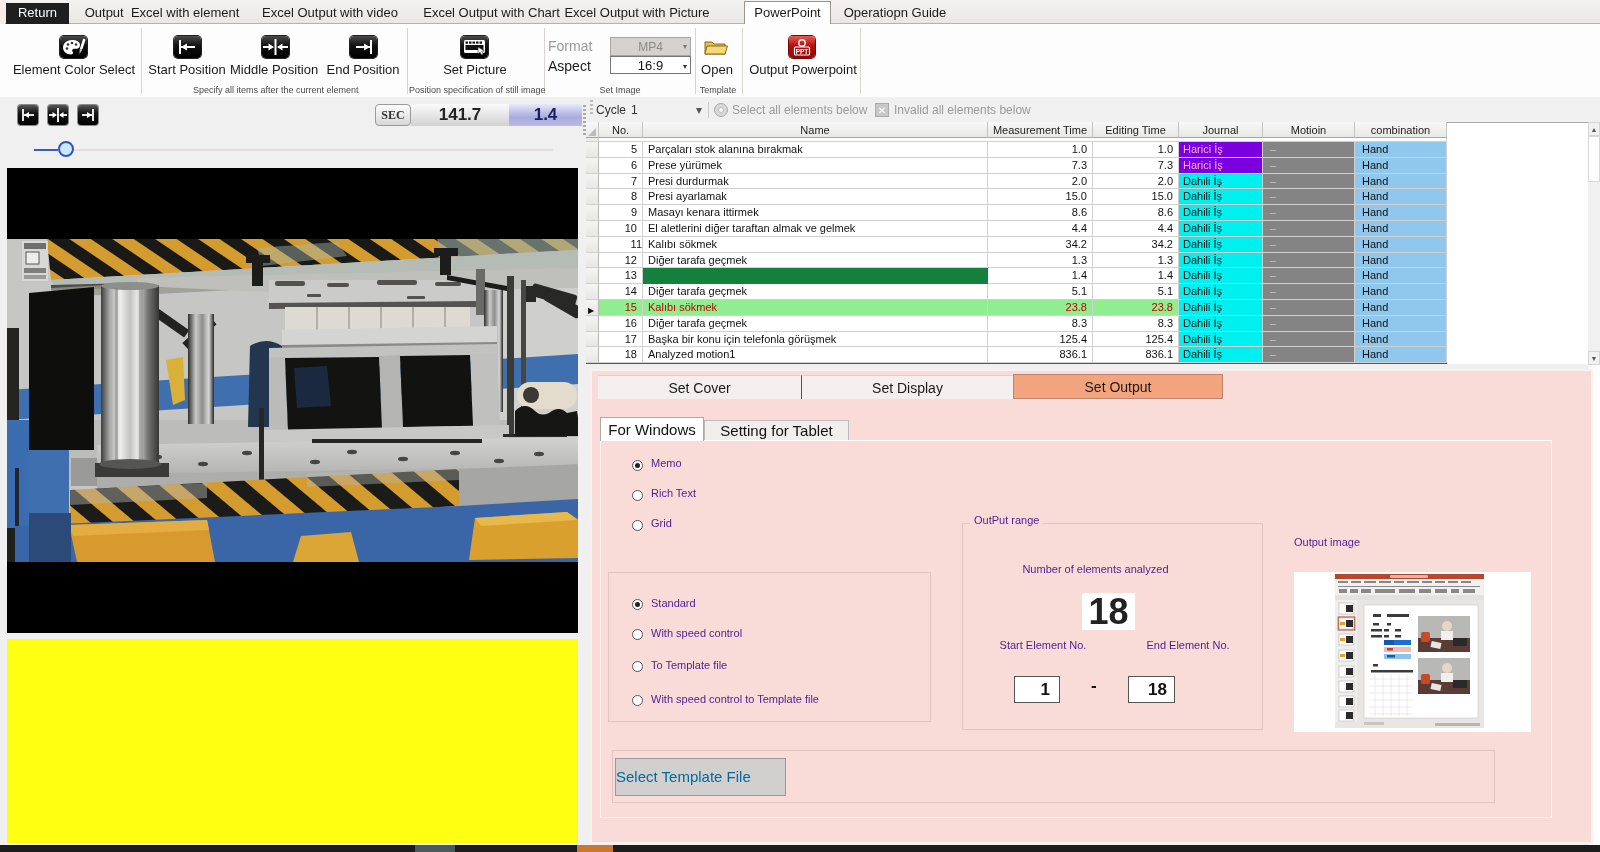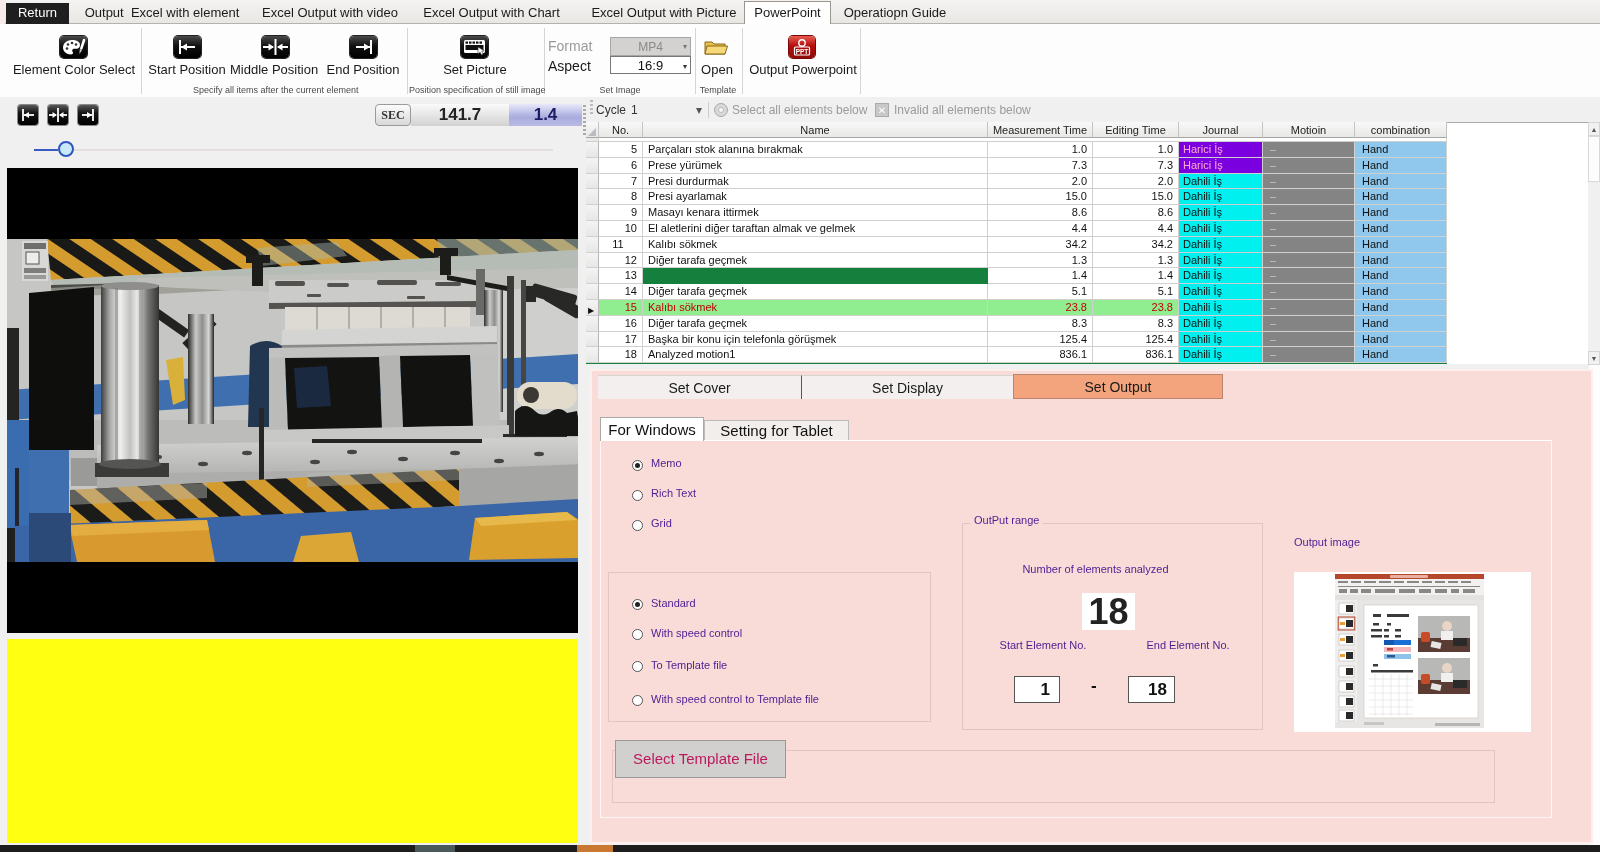--- a/index.html
+++ b/index.html
@@ -69,21 +69,21 @@
 </head>
 <body>
 <div id="root">
 
   <div id="tabbar">
     <div class="abs" style="left:0; top:0; width:5px; height:24px; background:#f7ece9;"></div>
     <div class="tab" id="tab-return">Return</div>
     <div class="tab" style="left:84px; width:156px;">Output&nbsp; Excel with element</div>
     <div class="tab" style="left:262px; width:136px;">Excel Output with video</div>
     <div class="tab" style="left:422px; width:139px;">Excel Output with Chart</div>
-    <div class="tab" style="left:591px; width:146px;">Excel Output with Picture</div>
+    <div class="tab" style="left:564px; width:146px;">Excel Output with Picture</div>
     <div class="tab" id="tab-pp" style="left:744px; width:87px;">PowerPoint</div>
     <div class="tab" style="left:840px; width:110px;">Operatiopn Guide</div>
   </div>
 
   <div id="toolbar">
     <div class="tbsep" style="left:141px;"></div>
     <div class="tbsep" style="left:407px;"></div>
     <div class="tbsep" style="left:544px;"></div>
     <div class="tbsep" style="left:695px;"></div>
     <div class="tbsep" style="left:742px;"></div>
@@ -458,21 +458,21 @@
         <div class="cell" style="left:13px; width:44px; height:16px; background:#fff; text-align:right; padding-right:5px; line-height:15px;">10</div>
         <div class="cell" style="left:57px; width:345px; height:16px; background:#fff; padding-left:5px; line-height:15px;">El aletlerini diğer taraftan almak ve gelmek</div>
         <div class="cell" style="left:402px; width:105px; height:16px; background:#fff; text-align:right; padding-right:5px; line-height:15px;">4.4</div>
         <div class="cell" style="left:507px; width:86px; height:16px; background:#fff; text-align:right; padding-right:5px; line-height:15px;">4.4</div>
         <div class="cell" style="left:593px; width:84px; height:16px; background:#00efef; color:#111; padding-left:4px; line-height:15px;">Dahili İş</div>
         <div class="cell" style="left:677px; width:92px; height:16px; background:#848484; color:#c8c8c8; padding-left:7px; line-height:15px;">–</div>
         <div class="cell" style="left:769px; width:92px; height:16px; background:#8fc8ec; color:#111; padding-left:7px; line-height:15px;">Hand</div>
       </div>
       <div class="row" style="top:115px; height:16px;">
         <div class="cell" style="left:0; width:13px; height:16px; background:linear-gradient(#f4f4f4,#e7e7e5); border-right:1px solid #b8b6b4; line-height:15px;"></div>
-        <div class="cell" style="left:13px; width:44px; height:16px; background:#fff; text-align:center; padding-right:5px; line-height:15px;">11</div>
+        <div class="cell" style="left:13px; width:44px; height:16px; background:#fff; text-align:right; line-height:15px;">11</div>
         <div class="cell" style="left:57px; width:345px; height:16px; background:#fff; padding-left:5px; line-height:15px;">Kalıbı sökmek</div>
         <div class="cell" style="left:402px; width:105px; height:16px; background:#fff; text-align:right; padding-right:5px; line-height:15px;">34.2</div>
         <div class="cell" style="left:507px; width:86px; height:16px; background:#fff; text-align:right; padding-right:5px; line-height:15px;">34.2</div>
         <div class="cell" style="left:593px; width:84px; height:16px; background:#00efef; color:#111; padding-left:4px; line-height:15px;">Dahili İş</div>
         <div class="cell" style="left:677px; width:92px; height:16px; background:#848484; color:#c8c8c8; padding-left:7px; line-height:15px;">–</div>
         <div class="cell" style="left:769px; width:92px; height:16px; background:#8fc8ec; color:#111; padding-left:7px; line-height:15px;">Hand</div>
       </div>
       <div class="row" style="top:131px; height:15px;">
         <div class="cell" style="left:0; width:13px; height:15px; background:linear-gradient(#f4f4f4,#e7e7e5); border-right:1px solid #b8b6b4; line-height:14px;"></div>
         <div class="cell" style="left:13px; width:44px; height:15px; background:#fff; text-align:right; padding-right:5px; line-height:14px;">12</div>
@@ -700,21 +700,21 @@
               <rect x="106" y="99" width="12" height="9" fill="#f2f0ee"></rect>
 <rect x="86" y="100" width="9" height="10" rx="2" fill="#c84b28"></rect>
 <rect x="118" y="106" width="14" height="8" fill="#2a2a2a"></rect>
 <rect x="96" y="110" width="10" height="6" fill="#e8e6e2" transform="rotate(12 101 113)"></rect>
 </g>
 <rect x="29" y="148" width="20" height="3" fill="#c8c6c4"></rect>
 <rect x="100" y="149" width="45" height="3" fill="#b8b6b4"></rect>
 </svg></div>
 
       <div class="gbox" style="left:20px; top:379px; width:883px; height:53px;"></div>
-      <div class="abs" style="left:23px; top:369px; width:171px; height:38px; background:#d2d0ce; border:1px solid #999; font-size:15px; color:#be185d; text-align:center; line-height:36px;">Select Template File</div>
+      <div class="abs" style="left:23px; top:387px; width:171px; height:38px; background:#d2d0ce; border:1px solid #999; font-size:15px; color:#0369a1; text-align:left; line-height:36px;">Select Template File</div>
     </div>
   </div>
 
   <div id="bottombar">
     <div class="abs" style="left:415px; top:0; width:40px; height:7px; background:#4a5a5a;"></div>
     <div class="abs" style="left:577px; top:0; width:36px; height:7px; background:#c87830;"></div>
   </div>
 </div>
 
 </body></html>

